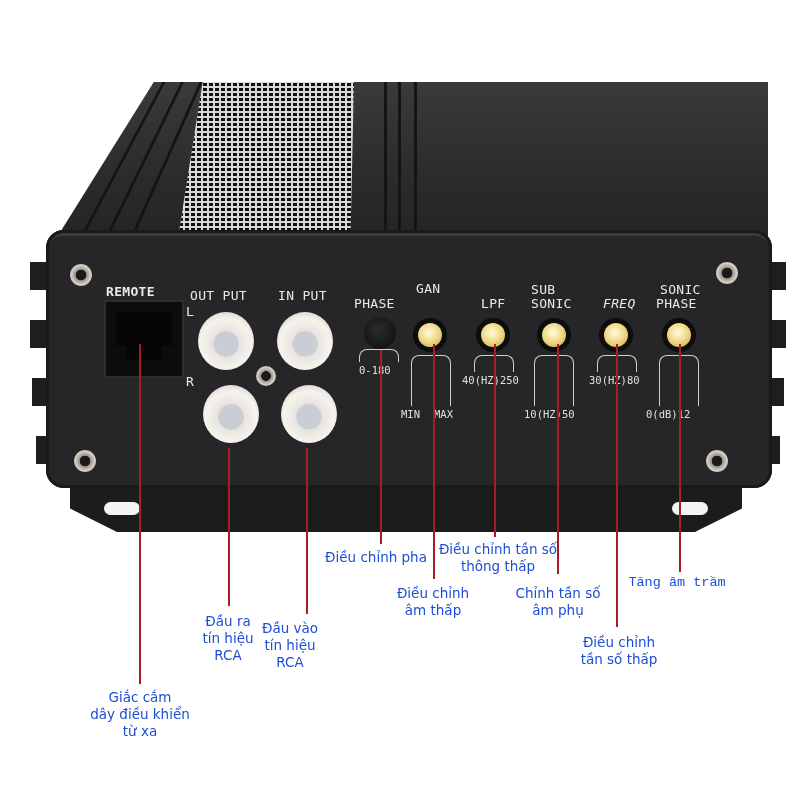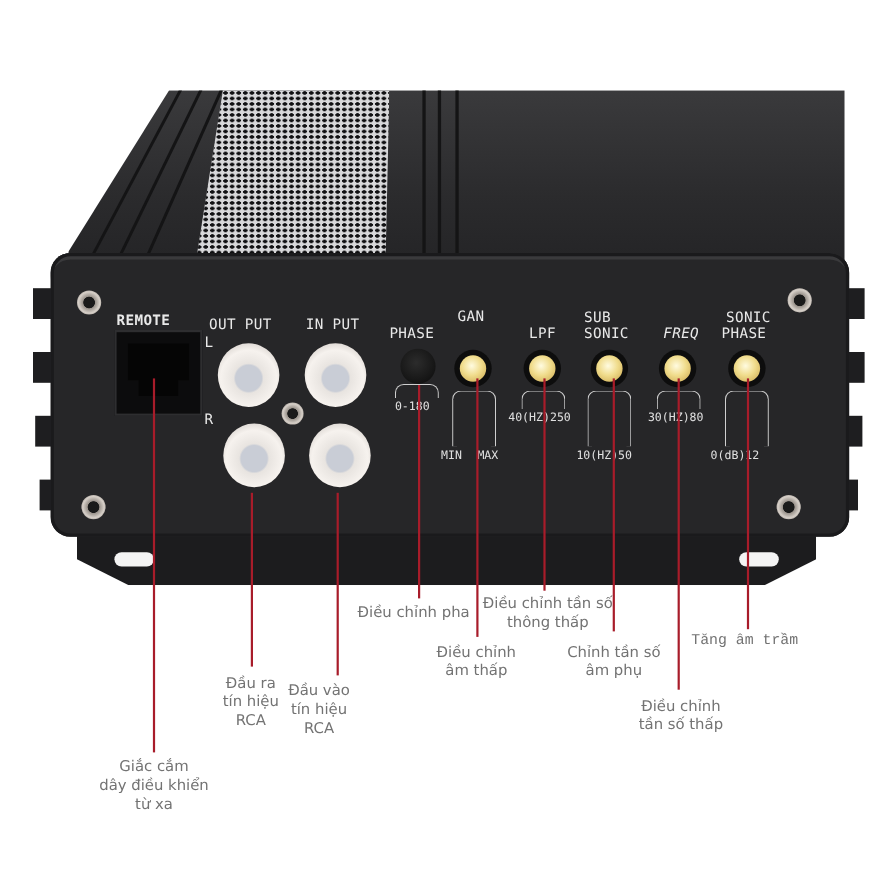--- a/index.html
+++ b/index.html
@@ -29,21 +29,21 @@
   .rj-inner{position:absolute;left:10px;top:10px;width:56px;height:48px;background:#050505;
        clip-path:polygon(0 0,100% 0,100% 70%,82% 70%,82% 100%,18% 100%,18% 70%,0 70%);}
   .rca{position:absolute;width:56px;height:58px;border-radius:50%;
        background:radial-gradient(circle at 50% 55%,#c9cdd6 28%,#e8e4e0 32%,#f6f2ee 60%,#bdb6b0 100%);}
   .knob{position:absolute;width:34px;height:34px;border-radius:50%;background:#0d0d0d;}
   .knob::after{content:"";position:absolute;left:5px;top:5px;width:24px;height:24px;border-radius:50%;
        background:radial-gradient(circle at 45% 40%,#fffbe0 0%,#f0dc8c 45%,#c9a44a 100%);}
   .phase-btn{position:absolute;width:32px;height:32px;border-radius:50%;background:radial-gradient(circle at 45% 40%,#2c2c2c,#0a0a0a);}
   .arc{position:absolute;border:1.5px solid #cfcfcf;border-bottom:none;border-radius:8px 8px 0 0;}
   .line{position:absolute;width:1.5px;background:#a81c2a;}
-  .anno{position:absolute;color:#737373;font-size:13.5px;line-height:17px;text-align:center;white-space:nowrap;font-family:"DejaVu Sans",sans-serif;}
+  .anno{position:absolute;color:#1d4ed8;font-size:13.5px;line-height:17px;text-align:center;white-space:nowrap;font-family:"DejaVu Sans",sans-serif;}
 </style>
 </head>
 <body>
 
 <div class="abs top">
   <div class="groove" style="left:58px;transform:skewX(-28deg);"></div>
   <div class="groove" style="left:80px;transform:skewX(-26deg);"></div>
   <div class="groove" style="left:102px;transform:skewX(-24deg);"></div>
   <div class="grille"></div>
   <div class="groove" style="left:322px;"></div>

